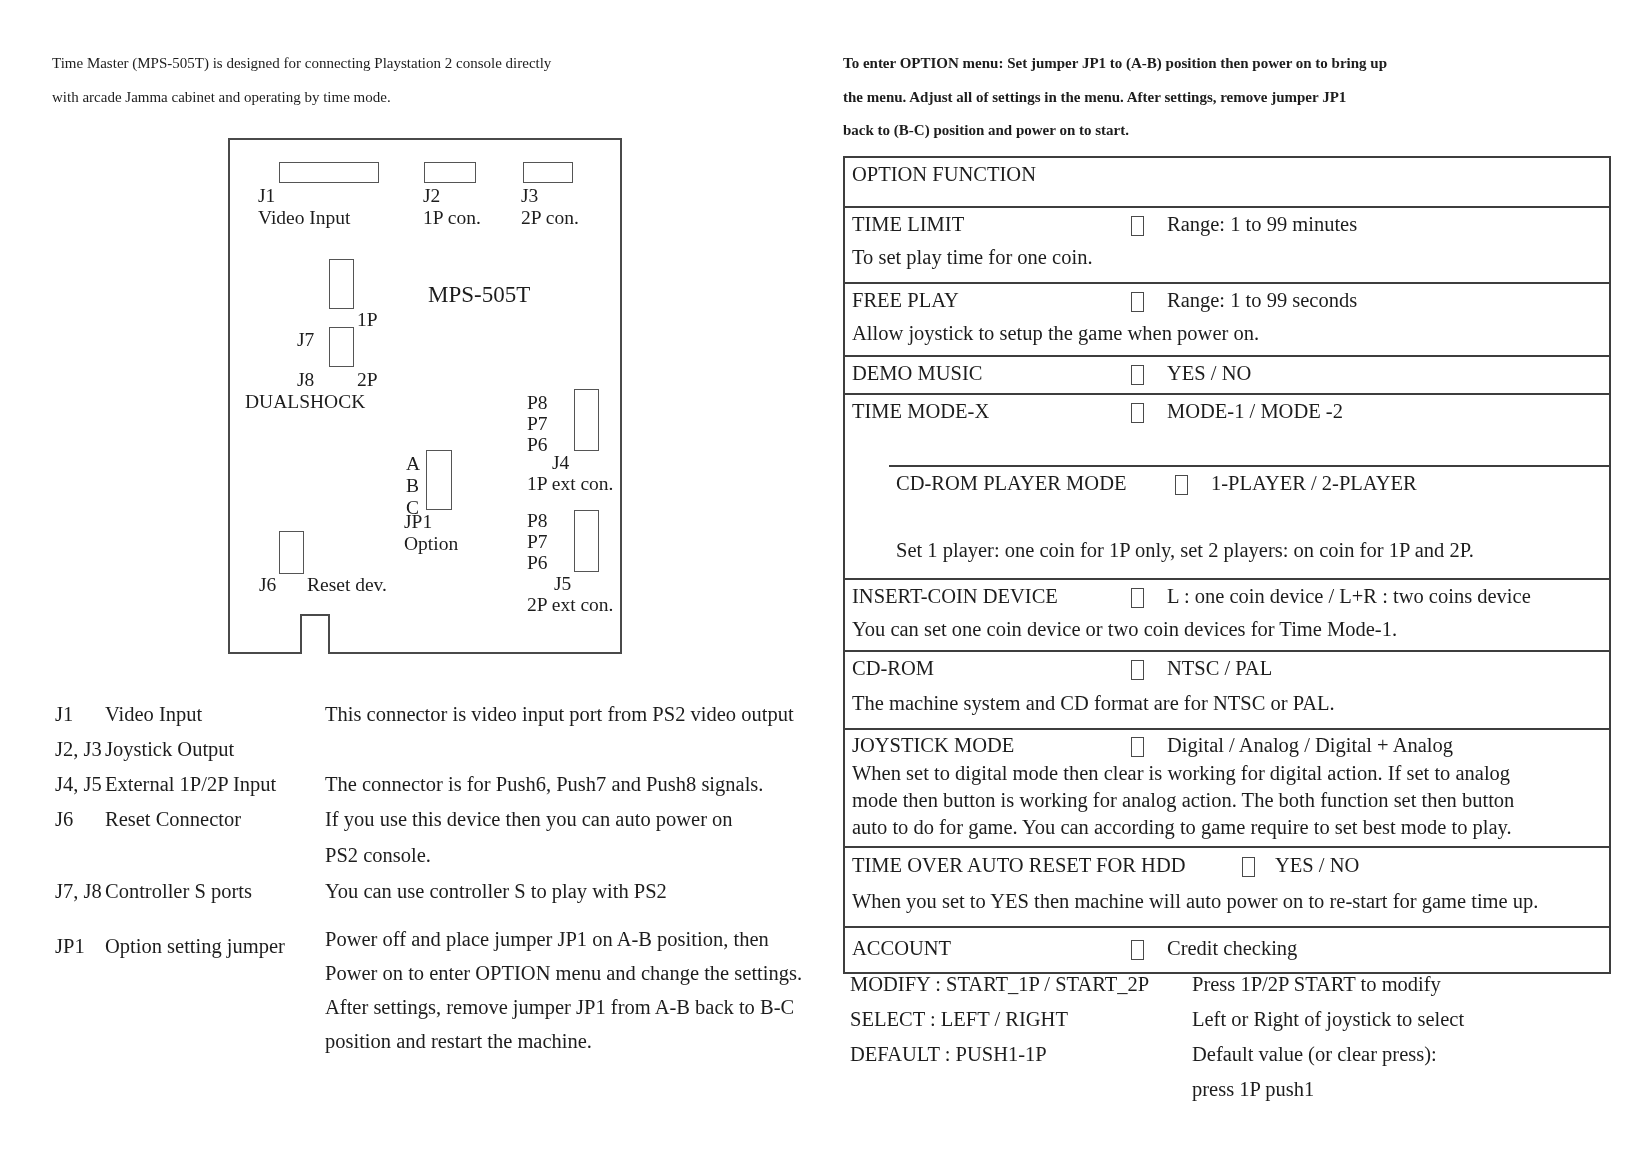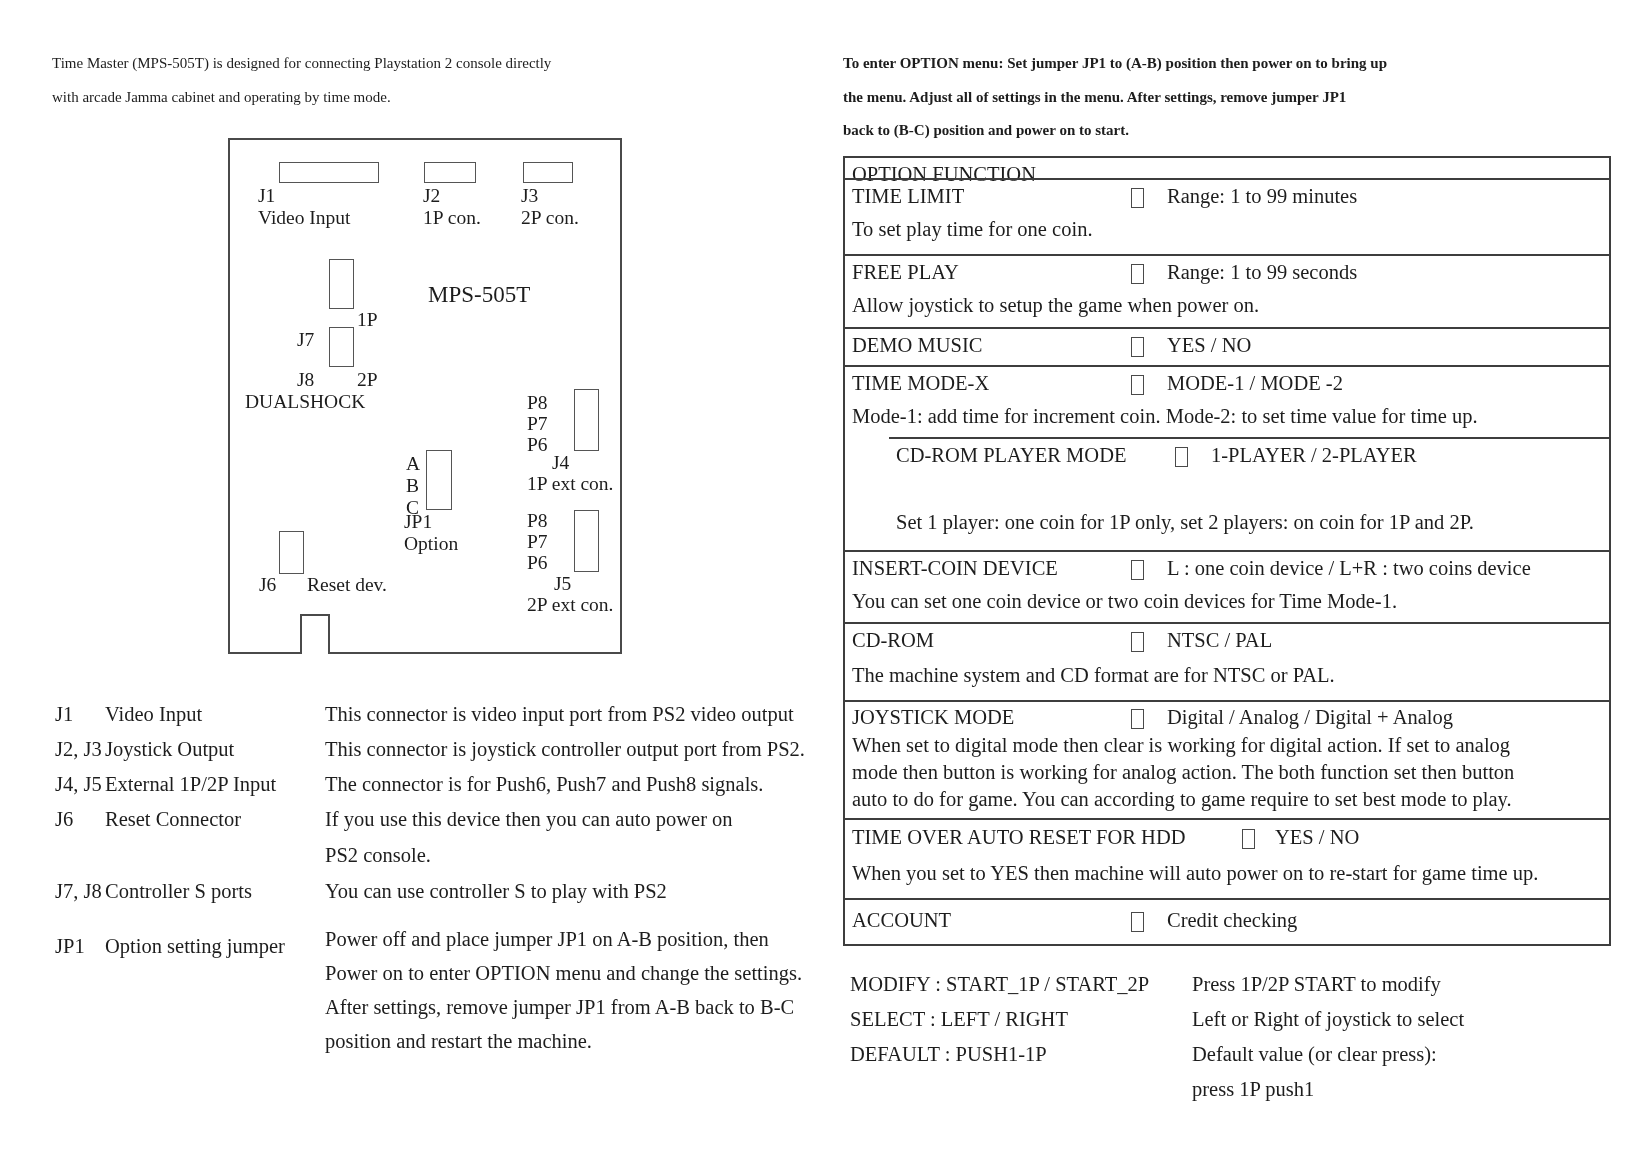--- a/index.html
+++ b/index.html
@@ -100,41 +100,40 @@
 
     <div class="notch" style="left:70px; bottom:-2px; width:26px; height:38px;"></div>
   </div>
 
   <div class="abs" style="left:0; top:0; width:100%; height:100%;" id="connector-list">
       <div class="txt" style="left:55px; top:702px;">J1</div>
       <div class="txt" style="left:105px; top:702px;">Video Input</div>
       <div class="txt" style="left:325px; top:702px;">This connector is video input port from PS2 video output</div>
       <div class="txt" style="left:55px; top:737px;">J2, J3</div>
       <div class="txt" style="left:105px; top:737px;">Joystick Output</div>
-      <div class="txt" style="left:325px; top:737px;">This connector is joystick controller output port from PS2.</div>
       <div class="txt" style="left:55px; top:772px;">J4, J5</div>
       <div class="txt" style="left:105px; top:772px;">External 1P/2P Input</div>
       <div class="txt" style="left:325px; top:772px;">The connector is for Push6, Push7 and Push8 signals.</div>
       <div class="txt" style="left:55px; top:807px;">J6</div>
       <div class="txt" style="left:105px; top:807px;">Reset Connector</div>
       <div class="txt" style="left:325px; top:807px;">If you use this device then you can auto power on</div>
       <div class="txt" style="left:325px; top:843px;">PS2 console.</div>
       <div class="txt" style="left:55px; top:879px;">J7, J8</div>
       <div class="txt" style="left:105px; top:879px;">Controller S ports</div>
       <div class="txt" style="left:325px; top:879px;">You can use controller S to play with PS2</div>
       <div class="txt" style="left:55px; top:934px;">JP1</div>
       <div class="txt" style="left:105px; top:934px;">Option setting jumper</div>
       <div class="txt" style="left:325px; top:927px;">Power off and place jumper JP1 on A-B position, then</div>
       <div class="txt" style="left:325px; top:961px;">Power on to enter OPTION menu and change the settings.</div>
       <div class="txt" style="left:325px; top:995px;">After settings, remove jumper JP1 from A-B back to B-C</div>
       <div class="txt" style="left:325px; top:1029px;">position and restart the machine.</div>
     </div>
 
   <div class="otable" id="option-table">
-      <div class="trow theader" style="height:20px;">
+      <div class="trow theader" style="height:48px;">
         <div class="tname" style="top:5px;">OPTION FUNCTION</div>
       </div>
       <div class="trow" style="height:74px;">
         <div class="tname" style="top:5px;">TIME LIMIT</div>
         <div class="tofu" style="left:286px; top:8px;"></div>
         <div class="tval" style="left:322px; top:5px;">Range: 1 to 99 minutes</div>
         <div class="tdesc" style="top:38px;">To set play time for one coin.</div>
       </div>
       <div class="trow" style="height:71px;">
         <div class="tname" style="top:5px;">FREE PLAY</div>
@@ -144,21 +143,20 @@
       </div>
       <div class="trow" style="height:36px;">
         <div class="tname" style="top:5px;">DEMO MUSIC</div>
         <div class="tofu" style="left:286px; top:8px;"></div>
         <div class="tval" style="left:322px; top:5px;">YES / NO</div>
       </div>
       <div class="trow" style="height:70px;">
         <div class="tname" style="top:5px;">TIME MODE-X</div>
         <div class="tofu" style="left:286px; top:8px;"></div>
         <div class="tval" style="left:322px; top:5px;">MODE-1 / MODE -2</div>
-        <div class="tdesc" style="top:38px;">Mode-1: add time for increment coin. Mode-2: to set time value for time up.</div>
       </div>
       <div class="trow" style="height:111px;margin-left:44px;">
         <div class="tname" style="top:5px;">CD-ROM PLAYER MODE</div>
         <div class="tofu" style="left:286px; top:8px;"></div>
         <div class="tval" style="left:322px; top:5px;">1-PLAYER / 2-PLAYER</div>
         <div class="tdesc" style="top:72px;">Set 1 player: one coin for 1P only, set 2 players: on coin for 1P and 2P.</div>
       </div>
       <div class="trow" style="height:70px;">
         <div class="tname" style="top:5px;">INSERT-COIN DEVICE</div>
         <div class="tofu" style="left:286px; top:8px;"></div>

